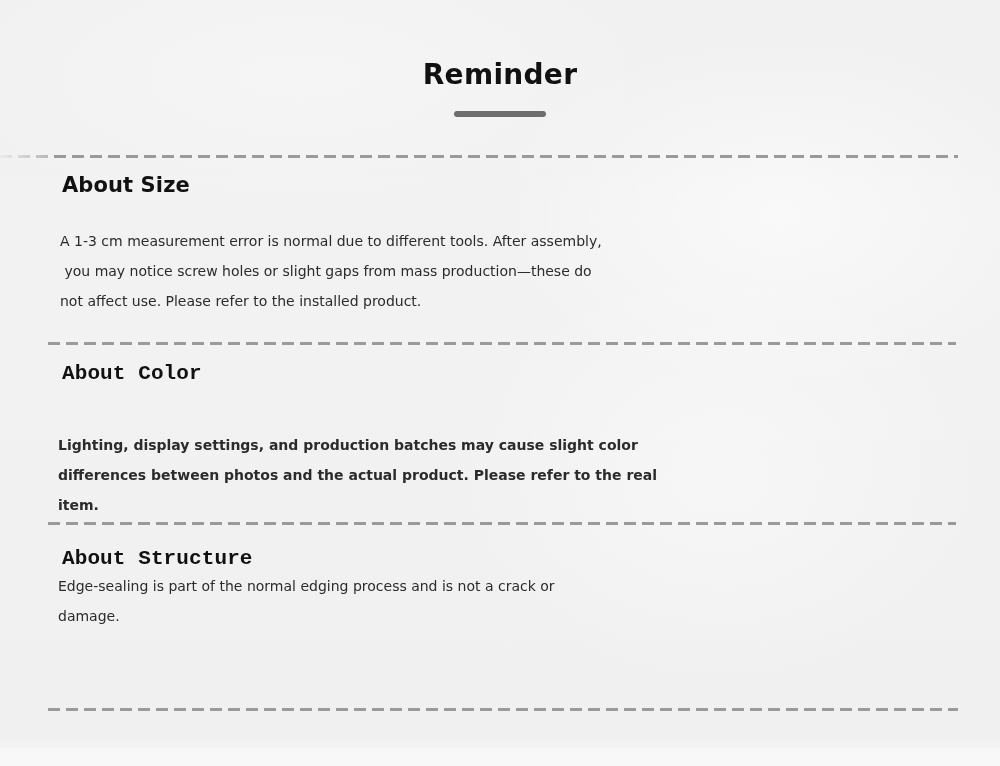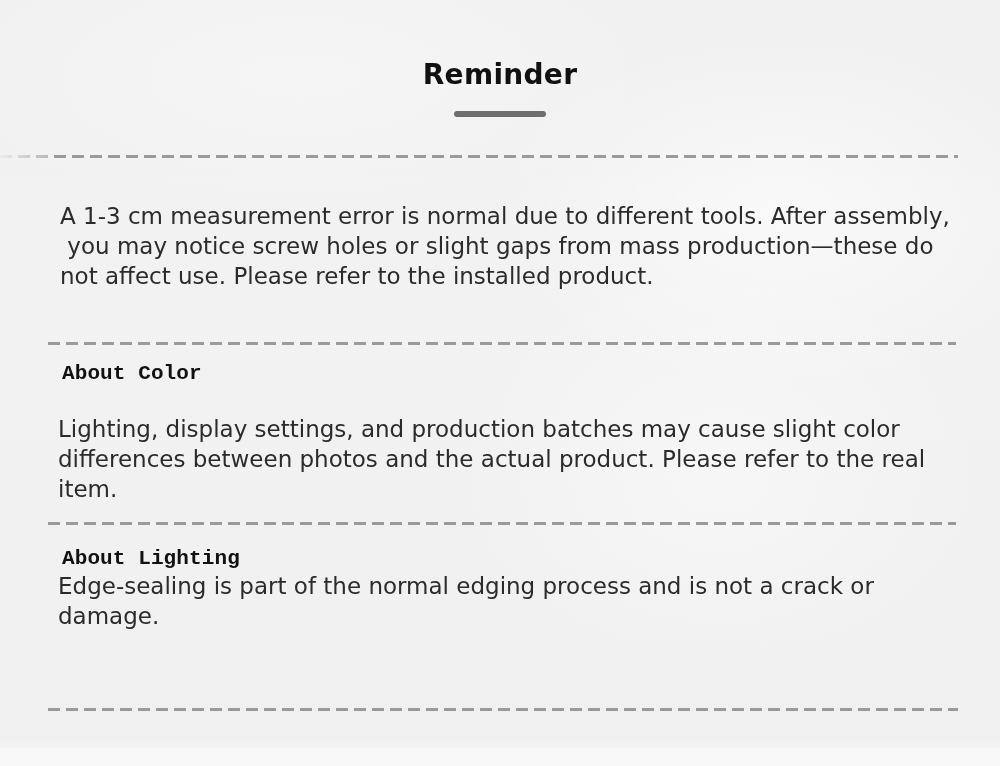--- a/index.html
+++ b/index.html
@@ -110,33 +110,33 @@
   .section-heading {
     font-size: 21px;
     font-weight: bold;
     color: #111111;
     margin: 0;
     padding-left: 62px;
     letter-spacing: 0.1px;
     line-height: 1.2;
   }
   .section-body {
-    font-size: 23px;
+    font-size: 14px;
     color: #2b2b2b;
     line-height: 30px;
     margin: 0;
     padding-left: 60px;
     padding-right: 46px;
     white-space: pre-wrap;
   }
 
   .sec-size      { top: 173px; }
   .sec-size .section-body     { margin-top: 28px; }
   .sec-color     { top: 361px; }
-  .sec-color .section-body    { margin-top: 28px; padding-left: 58px; }
+  .sec-color .section-body    { margin-top: 44px; padding-left: 58px; font-weight: bold; }
   .sec-structure { top: 546px; }
   .sec-structure .section-body{ padding-left: 58px; }
 
   .sec-color .section-heading,
   .sec-structure .section-heading { padding-left: 62px; font-family: Liberation Mono, monospace; }
 </style>
 </head>
 <body>
 
 <div id="reminder-page">
@@ -147,38 +147,39 @@
   <div class="content">
 
     <div class="title-block">
       <h1 class="doc-title">Reminder</h1>
       <div class="title-rule"></div>
     </div>
 
     <div class="divider d1"></div>
 
     <div class="section sec-size">
+      <h2 class="section-heading">About Size</h2>
       <p class="section-body">A 1-3 cm measurement error is normal due to different tools. After assembly,
  you may notice screw holes or slight gaps from mass production—these do
 not affect use. Please refer to the installed product.</p>
     </div>
 
     <div class="divider d2"></div>
 
     <div class="section sec-color">
       <h2 class="section-heading">About Color</h2>
       <p class="section-body">Lighting, display settings, and production batches may cause slight color
 differences between photos and the actual product. Please refer to the real
 item.</p>
     </div>
 
     <div class="divider d3"></div>
 
     <div class="section sec-structure">
-      <h2 class="section-heading">About Lighting</h2>
+      <h2 class="section-heading">About Structure</h2>
       <p class="section-body">Edge-sealing is part of the normal edging process and is not a crack or
 damage.</p>
     </div>
 
     <div class="divider d4"></div>
 
   </div>
 </div>
 
 </body></html>

